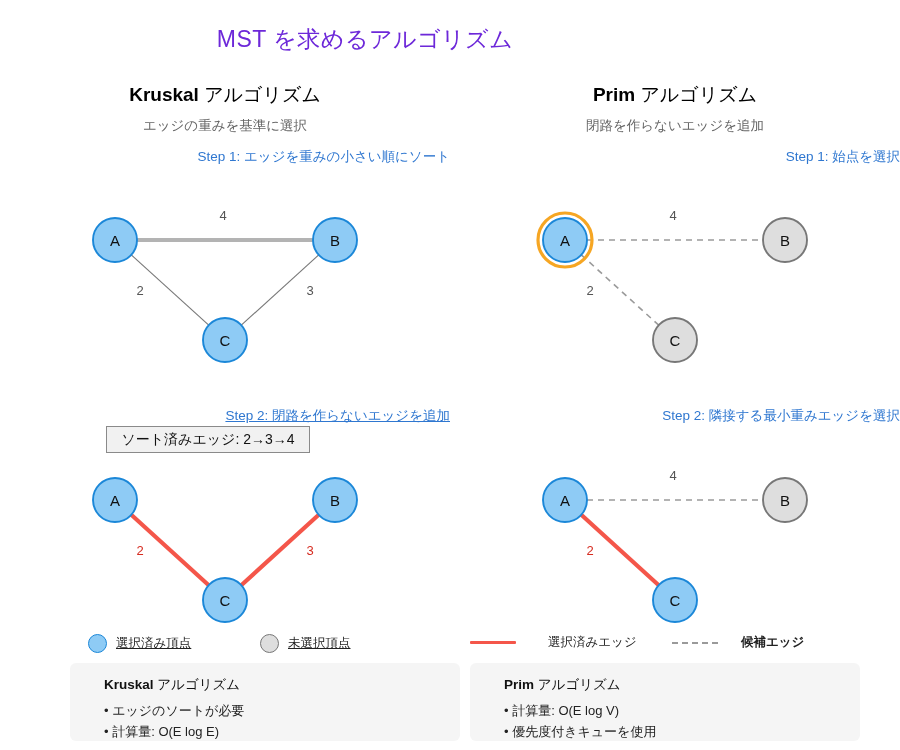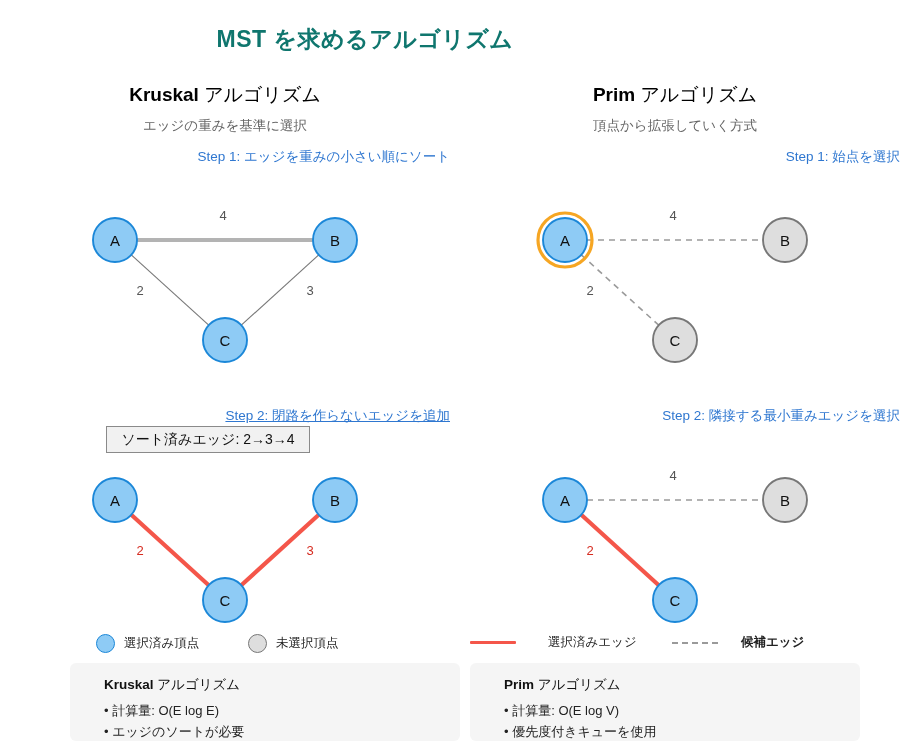--- a/index.html
+++ b/index.html
@@ -18,23 +18,23 @@
   }
   .abs { position: absolute; }
 
   
   #main-title {
     position: absolute;
     left: 0; top: 24px;
     width: 730px;
     text-align: center;
     font-size: 23px;
-    font-weight: bold;
+    font-weight: normal;
     letter-spacing: 0.5px;
-    color: #0f766e;
+    color: #6d28d9;
   }
 
   
   .col-title {
     position: absolute;
     width: 450px;
     text-align: center;
     font-size: 19px;
     font-weight: bold;
     color: #000000;
@@ -138,21 +138,21 @@
 
   <div class="col-title col-left">
     <span>Kruskal</span><span style="font-weight:normal"> アルゴリズム</span>
   </div>
   <div class="col-subtitle col-left">エッジの重みを基準に選択</div>
   <div class="step-label step1 col-left">Step 1: エッジを重みの小さい順にソート</div>
 
   <div class="col-title col-right">
     <span>Prim</span><span style="font-weight:normal"> アルゴリズム</span>
   </div>
-  <div class="col-subtitle col-right">頂点から拡張していく方式</div>
+  <div class="col-subtitle col-right">閉路を作らないエッジを追加</div>
   <div class="step-label step1 col-right">Step 1: 始点を選択</div>
 
   <div class="step-label step2 col-left step-underline">Step 2: 閉路を作らないエッジを追加</div>
   <div class="step-label step2 col-right">Step 2: 隣接する最小重みエッジを選択</div>
 
   <div id="sorted-box">
     <span>ソート済みエッジ: 2→3→4</span>
   </div>
 
   <svg class="graph abs" id="graph-surface" style="left:0; top:0;" width="900" height="640">
@@ -202,43 +202,43 @@
         <text x="590" y="555" text-anchor="middle" font-family="&quot;Liberation Sans&quot;, sans-serif" font-size="13" fill="#d62b20">2</text>
         <circle cx="565" cy="500" r="22" fill="#8ecbf5" stroke="#1b87d8" stroke-width="1.9"></circle>
         <text x="565" y="505.5" text-anchor="middle" font-family="&quot;Liberation Sans&quot;, sans-serif" font-size="15" fill="#111111">A</text>
         <circle cx="785" cy="500" r="22" fill="#dedede" stroke="#777777" stroke-width="1.9"></circle>
         <text x="785" y="505.5" text-anchor="middle" font-family="&quot;Liberation Sans&quot;, sans-serif" font-size="15" fill="#111111">B</text>
         <circle cx="675" cy="600" r="22" fill="#8ecbf5" stroke="#1b87d8" stroke-width="1.9"></circle>
         <text x="675" y="605.5" text-anchor="middle" font-family="&quot;Liberation Sans&quot;, sans-serif" font-size="15" fill="#111111">C</text>
       </g>
     </svg>
 
-  <div class="legend-item" style="left:96px;">
+  <div class="legend-item" style="left:88px;text-decoration:underline;">
     <span class="legend-dot dot-selected"></span>
     <span>選択済み頂点</span>
   </div>
-  <div class="legend-item" style="left:248px;">
+  <div class="legend-item" style="left:260px;text-decoration:underline;">
     <span class="legend-dot dot-unselected"></span>
     <span>未選択頂点</span>
   </div>
   <div class="legend-item" style="left:470px;">
     <span class="legend-line-solid"></span>
     <span style="margin-left:23px">選択済みエッジ</span>
   </div>
   <div class="legend-item" style="left:672px;font-weight:bold;">
     <span class="legend-line-dashed"></span>
     <span style="margin-left:14px">候補エッジ</span>
   </div>
 
   <div class="summary" id="summary-left">
     <div class="summary-title">
       <span>Kruskal</span><span class="reg"> アルゴリズム</span>
     </div>
+    <div class="summary-li">• エッジのソートが必要</div>
     <div class="summary-li">• 計算量: O(E log E)</div>
-    <div class="summary-li">• エッジのソートが必要</div>
   </div>
 
   <div class="summary" id="summary-right">
     <div class="summary-title">
       <span>Prim</span><span class="reg"> アルゴリズム</span>
     </div>
     <div class="summary-li">• 計算量: O(E log V)</div>
     <div class="summary-li">• 優先度付きキューを使用</div>
   </div>
 

